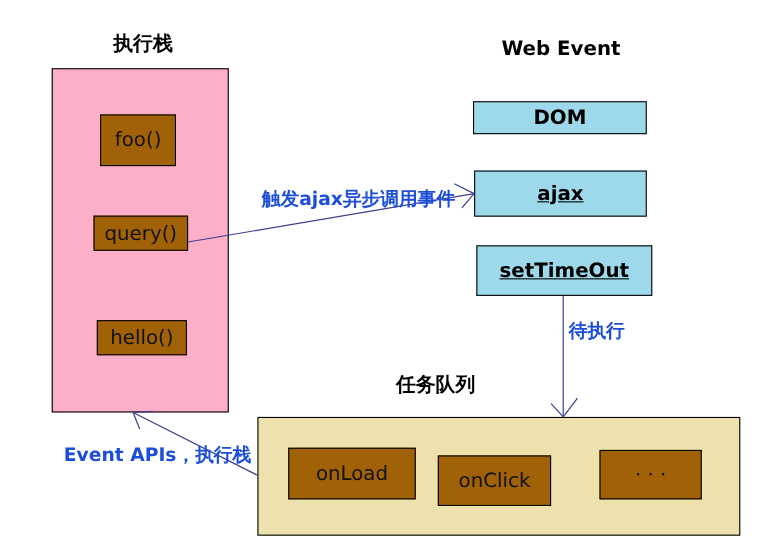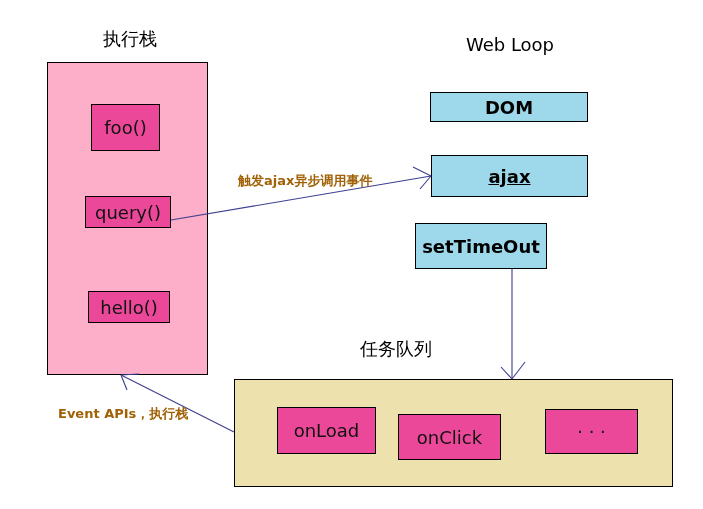--- a/index.html
+++ b/index.html
@@ -1,45 +1,45 @@
 <!DOCTYPE html>
 <html><head>
   <meta charset="utf-8">
   <style>
     html, body { margin: 0; padding: 0; background: #ffffff; }
     body { width: 703px; height: 509px; position: relative; overflow: hidden;
            font-family: "DejaVu Sans", "Liberation Sans", sans-serif; }
     .abs { position: absolute; box-sizing: border-box; }
-    .title { font-weight: normal; font-size: 18px; color: #000; text-align: center; white-space: nowrap; }
+    .title { font-weight: bold; font-size: 18px; color: #000; text-align: center; white-space: nowrap; }
     .box { border: 1.5px solid #000; display: flex; align-items: center; justify-content: center; }
     .stack { background: #fdaec8; }
     .queue { background: #ede2ae; }
-    .white { background: #ec4899; font-size: 18px; color: #111; }
+    .white { background: #a16207; font-size: 18px; color: #111; }
     .api { background: #9dd9ea; font-weight: bold; font-size: 18px; color: #000; }
-    .note { color: #a16207; font-weight: bold; font-size: 13px; line-height: 26px; }
+    .note { color: #1d4ed8; font-weight: bold; font-size: 17px; line-height: 26px; }
     svg.arrows { position: absolute; left: 0; top: 0; }
   </style>
 </head>
 <body>
 
 <div class="abs title" style="left:90px; top:27px; width:80px;">执行栈</div>
-<div class="abs title" style="left:450px; top:34px; width:120px;">Web Loop</div>
+<div class="abs title" style="left:450px; top:34px; width:120px;">Web Event</div>
 <div class="abs title" style="left:346px; top:337px; width:100px;">任务队列</div>
 
 <div class="abs box stack" style="left:47px; top:62px; width:161px; height:313px;"></div>
 <div class="abs box white" style="left:91px; top:104px; width:69px; height:47px;">foo()</div>
 <div class="abs box white" style="left:85px; top:196px; width:86px; height:32px;">query()</div>
 <div class="abs box white" style="left:88px; top:291px; width:82px; height:32px;">hello()</div>
 
 <div class="abs box api" style="left:430px; top:92px; width:158px; height:30px;">DOM</div>
 <div class="abs box api" style="left:431px; top:155px; width:157px; height:42px;text-decoration:underline;">ajax</div>
-<div class="abs box api" style="left:415px; top:223px; width:132px; height:46px;">setTimeOut</div>
+<div class="abs box api" style="left:433px; top:223px; width:160px; height:46px;text-decoration:underline;">setTimeOut</div>
 
 <div class="abs box queue" style="left:234px; top:379px; width:439px; height:108px;"></div>
-<div class="abs box white" style="left:277px; top:407px; width:99px; height:47px;text-align:center;">onLoad</div>
+<div class="abs box white" style="left:262px; top:407px; width:116px; height:47px;text-align:center;">onLoad</div>
 <div class="abs box white" style="left:398px; top:414px; width:103px; height:46px;">onClick</div>
 <div class="abs box white" style="left:545px; top:409px; width:93px; height:45px;">· · ·</div>
 
 <svg class="arrows" width="703" height="509">
   <g stroke="#3b3f8f" stroke-width="1.1" fill="none">
     <g>
       <line x1="171" y1="220" x2="431" y2="176"></line>
       <line x1="431" y1="176" x2="413" y2="167"></line>
       <line x1="431" y1="176" x2="420" y2="189"></line>
     </g>
@@ -51,16 +51,17 @@
     <g>
       <line x1="234" y1="432" x2="121" y2="375"></line>
       <line x1="121" y1="375" x2="139" y2="374"></line>
       <line x1="121" y1="375" x2="127" y2="390"></line>
     </g>
   </g>
 </svg>
 
 <div class="abs note" style="left:238px; top:168px; white-space:nowrap;">触发ajax异步调用事件</div>
 <div class="abs note" style="left:517px; top:288px; white-space:nowrap;">
+  <div>待执行</div>
 </div>
 <div class="abs note" style="left:58px; top:401px; white-space:nowrap;">
   <div>Event APIs，执行栈</div>
 </div>
 
 </body></html>

